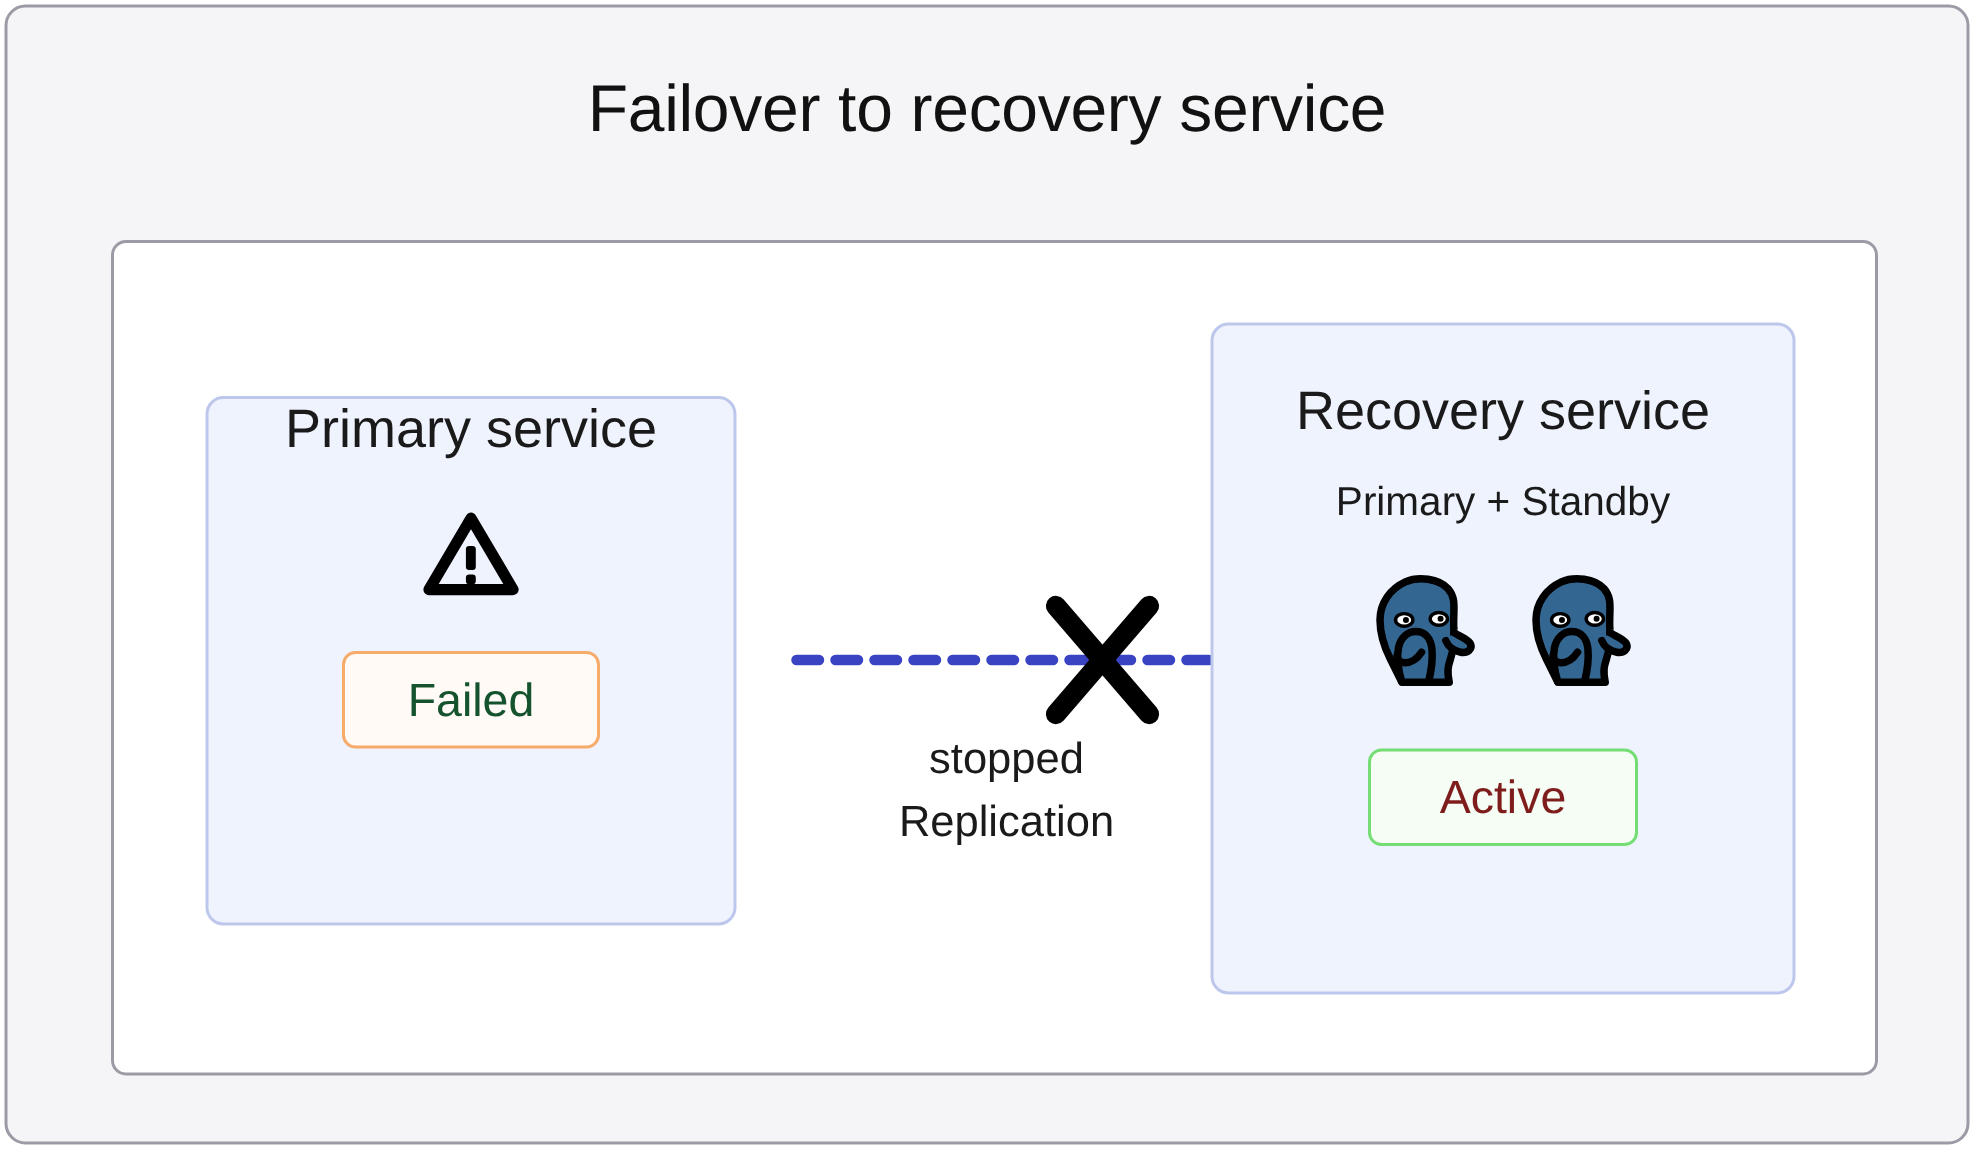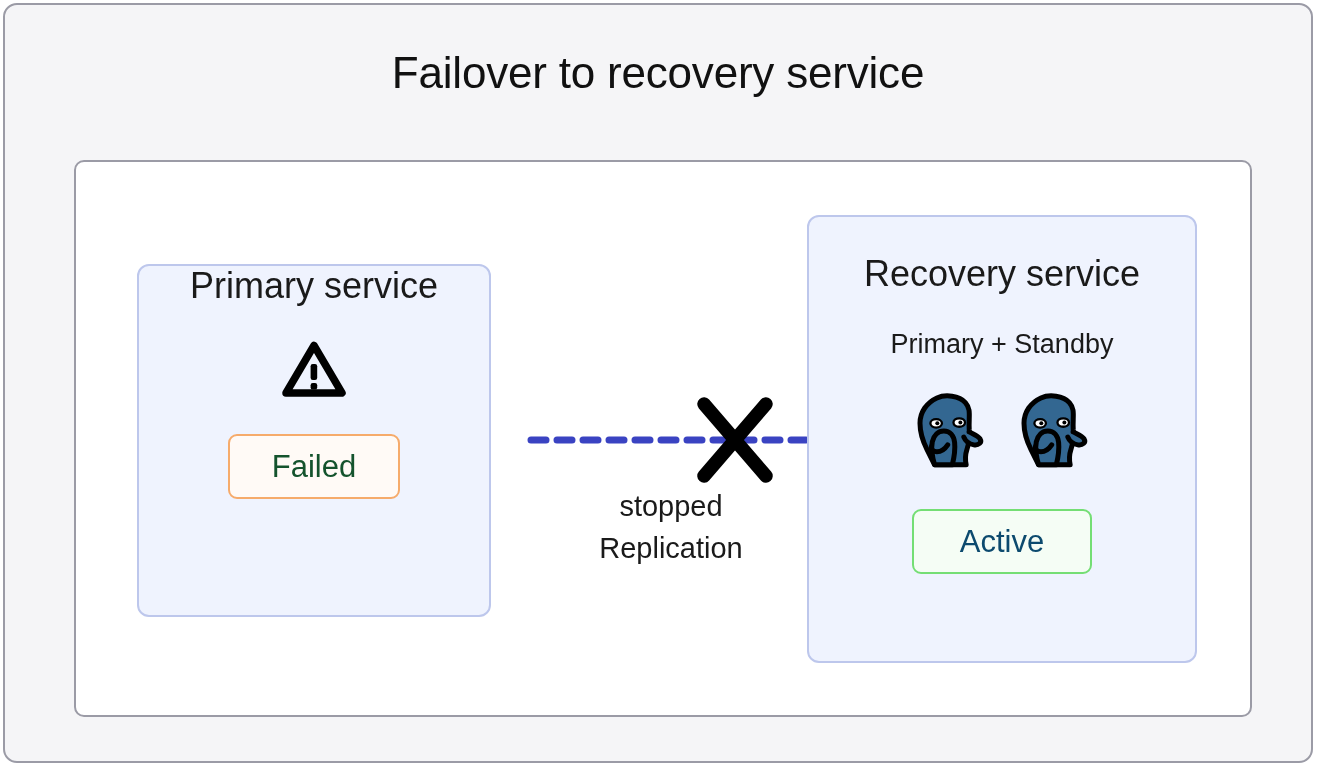--- a/index.html
+++ b/index.html
@@ -89,21 +89,21 @@
     line-height: 1.1;
     color: #1a1a1a;
     font-weight: 400;
     white-space: nowrap;
   }
   .node-subtitle {
     font-size: 27px;
     line-height: 1.1;
     color: #1a1a1a;
     font-weight: 400;
-    margin-top: 36px;
+    margin-top: 26px;
     white-space: nowrap;
   }
 
   
   #warning-icon {
     margin-top: 34px;
     width: 66px;
     height: 60px;
     display: block;
   }
@@ -141,21 +141,21 @@
     background: #fffaf6;
     border: 2px solid #f6ab6b;
     color: #14532d;
   }
   #recovery-status-badge {
     margin-top: 38px;
     width: 180px;
     height: 65px;
     background: #f5fdf5;
     border: 2px solid #74de74;
-    color: #0c4a6e;
+    color: #7f1d1d;
   }
 
   
   #replication-link {
     position: absolute;
     left: 455px;
     top: 215px;
     width: 280px;
     height: 110px;
     pointer-events: none;

